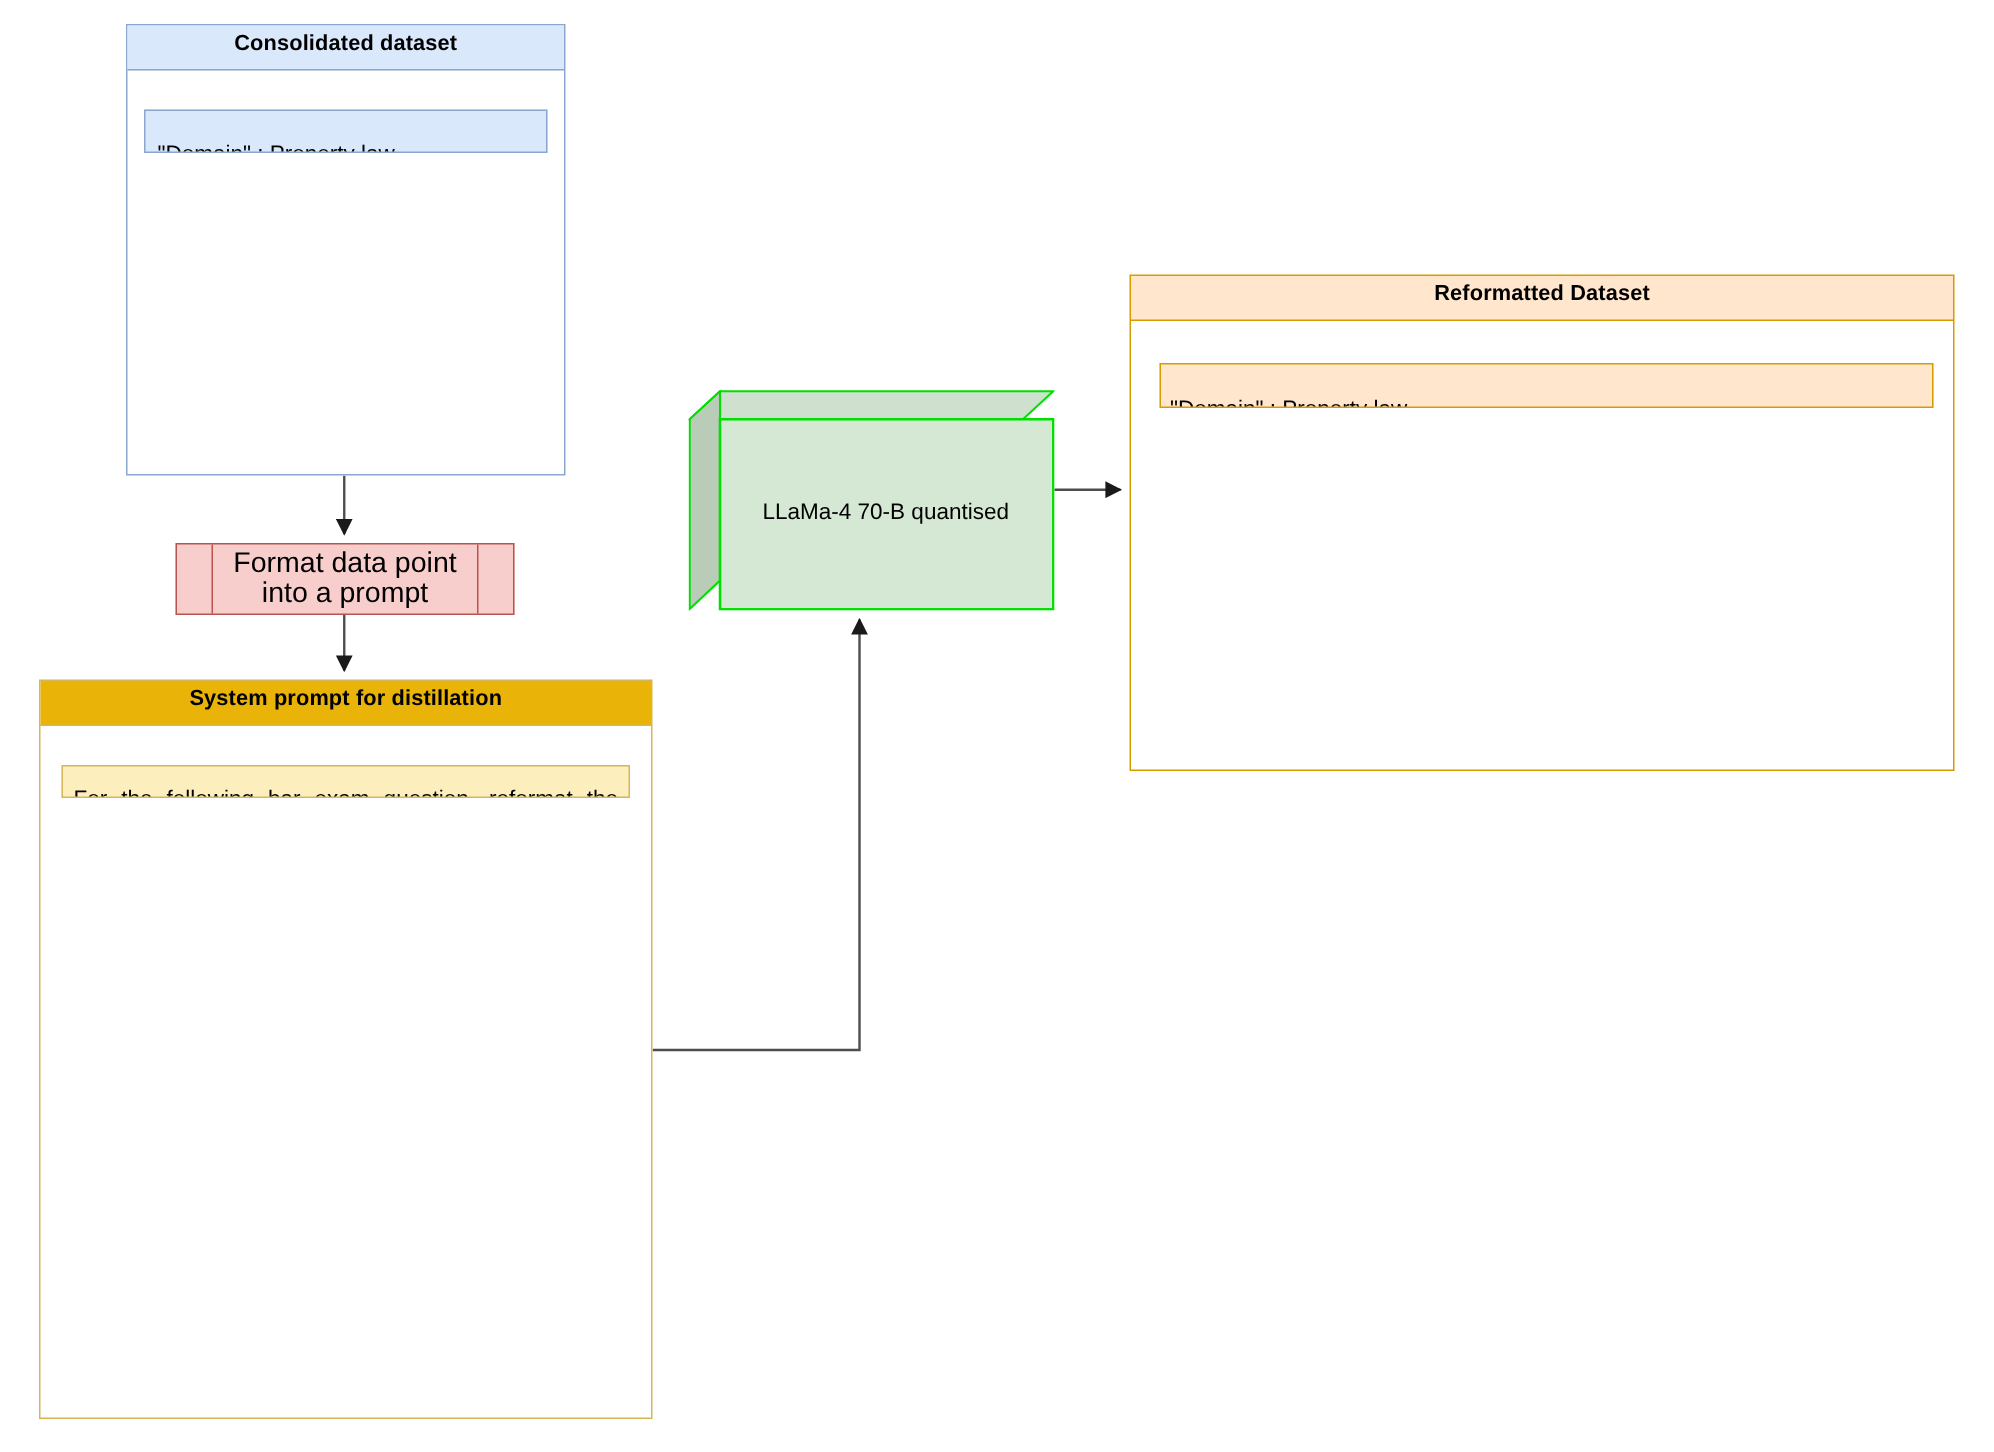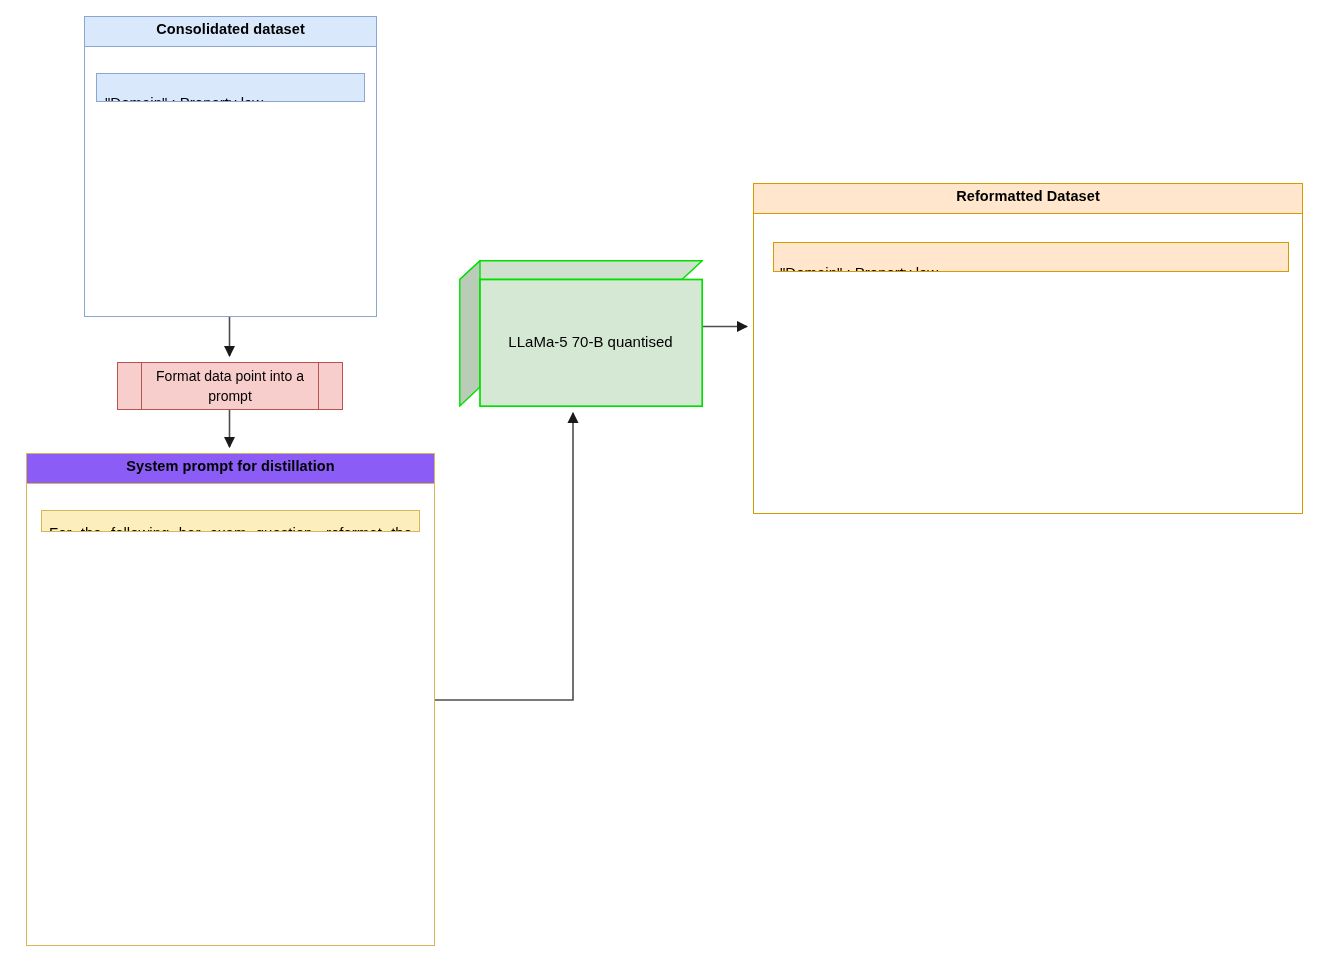--- a/index.html
+++ b/index.html
@@ -72,35 +72,35 @@
     align-items: center;
     justify-content: center;
   }
   #format-step .bar {
     position: absolute; top: 0; bottom: 0; width: 0;
     border-left: 1.3px solid #b85450;
   }
   #format-step .bar.left  { left: 23px; }
   #format-step .bar.right { right: 23px; }
   #format-step .label {
-    font-size: 14px;
+    font-size: 19px;
     line-height: 20px;
     text-align: center;
     width: 174px;
     position: relative;
     z-index: 2;
   }
 
   
   #system-prompt {
     left: 26px; top: 453px; width: 409px; height: 493px;
     border: 1.3px solid #d6b656;
   }
   #system-prompt .node-title {
-    background: #8b5cf6;
+    background: #eab308;
     border-bottom: 1.3px solid #d6b656;
   }
   #system-prompt .inner-box {
     left: 14px; top: 26px; right: 14px; bottom: 16px;
     background: #fdeebd;
     border: 1px solid #d6b656;
     padding: 12px 7px 8px 7px;
     text-align: justify;
     line-height: 20.3px;
   }
@@ -224,21 +224,21 @@
 
 <div id="model-cube">
   <svg width="244" height="147" viewBox="0 0 244 147">
 
     <polygon points="0.8,19.5 21,0.8 243.2,0.8 223,19.5" fill="#cfe0ce" stroke="#00e000" stroke-width="1.4"></polygon>
 
     <polygon points="0.8,19.5 21,0.8 21,127 0.8,146" fill="#b9ccb8" stroke="#00e000" stroke-width="1.4"></polygon>
 
     <rect x="21" y="19.5" width="222.2" height="126.7" fill="#d5e8d4" stroke="#00e000" stroke-width="1.7"></rect>
   </svg>
-  <div class="cube-label">LLaMa-5 70-B quantised</div>
+  <div class="cube-label">LLaMa-4 70-B quantised</div>
 </div>
 
 <div class="node" id="reformatted">
   <div class="node-title">Reformatted Dataset</div>
   <div class="node-body">
     <div class="inner-box">"Domain" : Property law
 "Question" : "A landlord and a tenant ..."
 "Options" : "A. By suing.."
             "B. The landlord ..."
             "C. The tenant ..."

